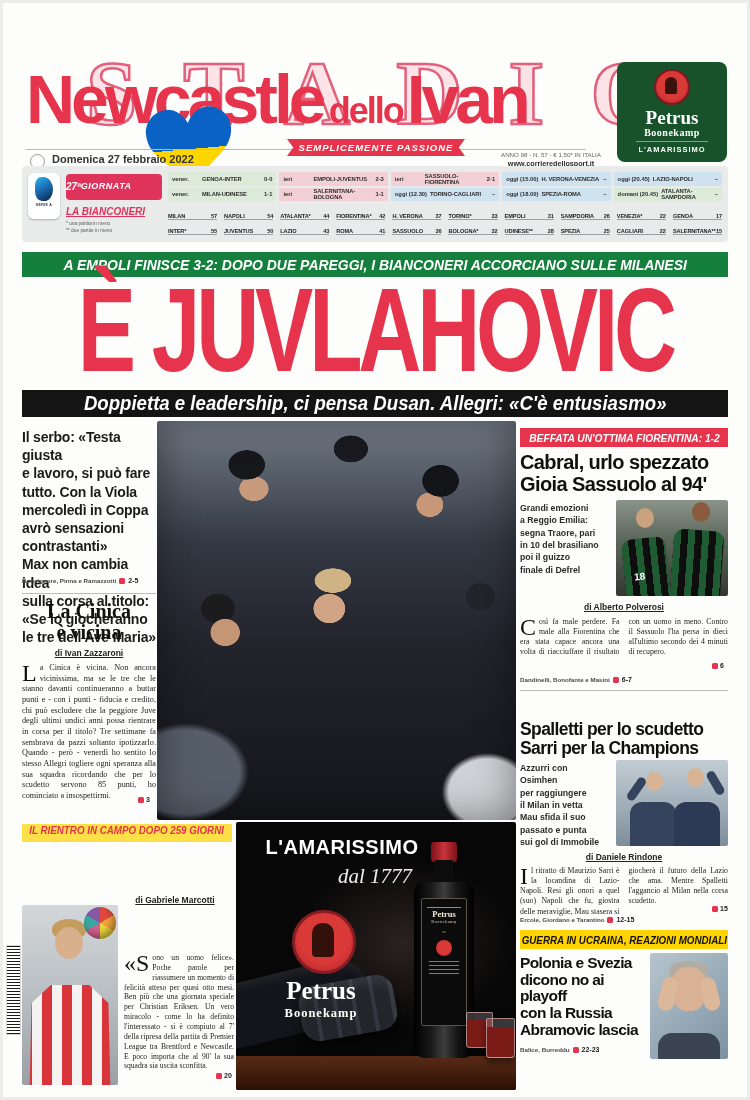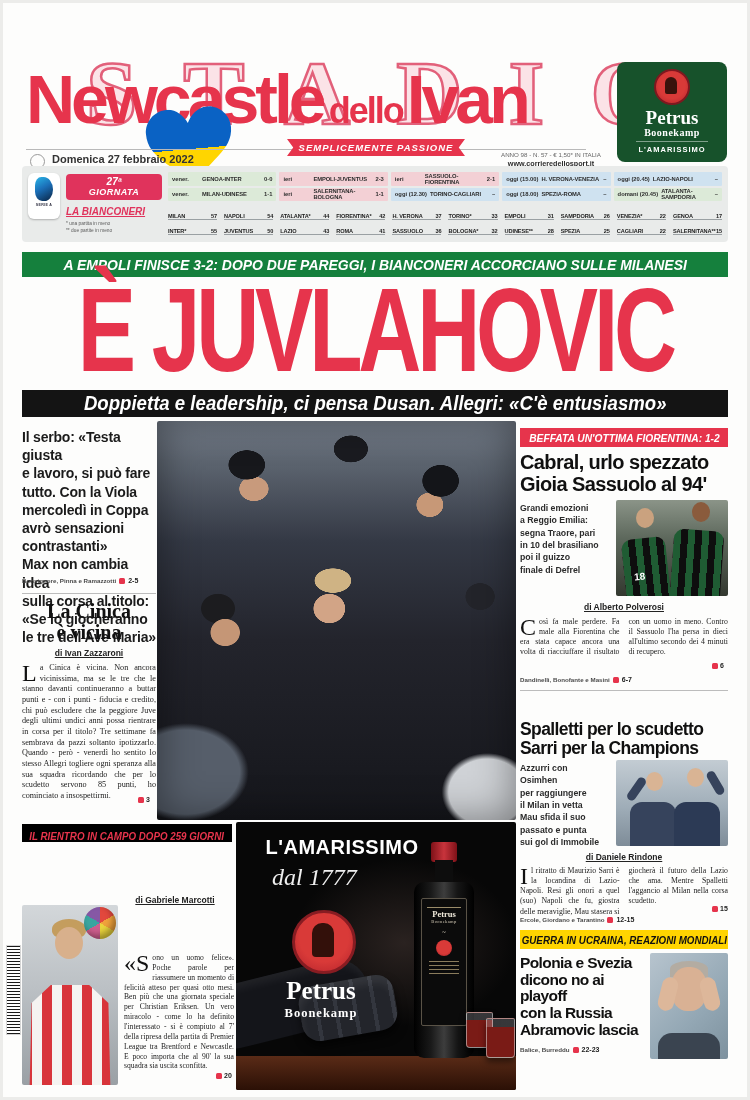--- a/index.html
+++ b/index.html
@@ -42,21 +42,21 @@
   .p-label{font-size:7.5px;font-weight:800;color:#fff;letter-spacing:1px;}
 
   
   .scorebar{left:22px;top:166px;width:706px;height:76px;background:#e9ebea;border-radius:4px;}
   .sa-card{left:6px;top:7px;width:32px;height:46px;background:#fff;border-radius:6px;
            box-shadow:0 1px 2px rgba(0,0,0,.25);display:flex;flex-direction:column;align-items:center;padding-top:4px;box-sizing:border-box;}
   .sa-logo{width:18px;height:24px;background:linear-gradient(150deg,#29b6e8 0%,#1b6fb8 45%,#0a2342 100%);
            border-radius:40% 60% 55% 45%;}
   .sa-txt{font-size:3.6px;font-weight:700;color:#334;margin-top:2px;letter-spacing:.3px;}
   .round-box{left:44px;top:8px;width:96px;height:26px;background:#e0335c;border-radius:4px;color:#fff;
-             display:flex;flex-direction:column;align-items:center;justify-content:center;line-height:1.05;}
+             display:flex;flex-direction:row;align-items:center;line-height:1.05;}
   .round-n{font-size:10px;font-weight:800;font-style:italic;}
   .round-l{font-size:9px;font-weight:800;font-style:italic;letter-spacing:.5px;}
   .classifica{left:44px;top:40px;font-size:10px;font-weight:800;font-style:italic;color:#e0335c;text-decoration:underline;}
   .legend{left:44px;top:55px;font-size:4.8px;color:#5a5a5a;line-height:1.4;}
   #fixtures{left:146px;top:6px;width:554px;height:29px;display:grid;
             grid-template-columns:repeat(5,1fr);grid-template-rows:repeat(2,1fr);grid-auto-flow:column;gap:2px 3px;position:absolute;}
   .chip{display:flex;align-items:center;gap:3px;padding:0 4px;font-size:5.8px;font-weight:700;color:#2d2d2d;border-radius:1px;}
   .chip .when{min-width:27px;font-weight:800;}
   .chip .match{flex:1;letter-spacing:-.1px;}
   .chip .score{font-weight:800;}
@@ -151,21 +151,21 @@
   .c-b2{right:8px;background:#2c3a55;}
   .c-arm{position:absolute;width:9px;height:26px;border-radius:5px;background:#36435c;}
   .c-a1{left:16px;top:16px;transform:rotate(35deg);}
   .c-a2{right:8px;top:10px;transform:rotate(-30deg);}
   .laz-byline{left:520px;top:852px;width:208px;}
   .laz-body{left:520px;top:866px;width:208px;height:52px;}
   .laz-pg{left:712px;top:905px;}
   .laz-foot{left:520px;top:916px;}
 
   
-  .eri-strip{left:22px;top:824px;width:210px;height:18px;background:#000000;display:flex;align-items:flex-end;justify-content:center;}
+  .eri-strip{left:22px;top:824px;width:210px;height:18px;background:#fde047;display:flex;align-items:flex-start;justify-content:center;}
   .eri-strip span{color:#e6344c;font-size:10.5px;font-weight:800;font-style:italic;white-space:nowrap;}
   .eri-title{left:22px;top:847px;width:214px;font-size:17px;}
   .eri-byline{left:116px;top:895px;width:118px;}
   .eri-photo{left:22px;top:905px;width:96px;height:180px;border-radius:2px;position:absolute;overflow:hidden;
              background:linear-gradient(180deg,#d3d7da 0%,#bcc1c5 45%,#9aa0a5 100%);}
   .e-hair{position:absolute;left:30px;top:14px;width:34px;height:20px;border-radius:50% 50% 40% 40%;background:#c49d5e;}
   .e-head{position:absolute;left:33px;top:22px;width:28px;height:32px;border-radius:50%;background:#d8b08c;}
   .e-shirt{position:absolute;left:0;bottom:0;width:100%;height:100px;
            background:repeating-linear-gradient(90deg,#d8343a 0 10px,#f5f3f1 10px 20px);
            clip-path:polygon(8% 100%,10% 18%,30% 0,70% 0,90% 18%,92% 100%);}
@@ -175,22 +175,22 @@
   .eri-body{left:124px;top:905px;width:110px;font-family:"Liberation Serif",serif;font-size:7.6px;color:#222;
             text-align:justify;line-height:1.3;margin-top:48px;}
   .eri-pg{left:216px;top:1072px;}
 
   
   .ad{left:236px;top:822px;width:280px;height:268px;background:
       radial-gradient(ellipse 160px 120px at 60% 45%, #2a2220 0%, transparent 70%),
       #070707;overflow:hidden;position:absolute;border-radius:2px;}
   .ad-floor{position:absolute;left:0;bottom:0;width:100%;height:34px;background:linear-gradient(180deg,#5a2b17,#2b1006);}
   .ad-title{position:absolute;left:6px;top:14px;width:200px;text-align:center;color:#fff;font-size:20px;font-weight:800;letter-spacing:.5px;}
-  .ad-since{position:absolute;left:36px;top:42px;width:140px;text-align:left;color:#efefef;
-            font-family:"Liberation Serif",serif;font-style:italic;font-size:24px;}
+  .ad-since{position:absolute;left:36px;top:42px;width:140px;text-align:right;color:#efefef;
+            font-family:"Liberation Serif",serif;font-style:italic;font-size:21px;}
   .ad-circle{position:absolute;left:56px;top:88px;width:58px;height:58px;border-radius:50%;
              background:radial-gradient(circle at 50% 42%,#d93a38 0 55%,#b3222b 100%);border:3px solid #871c22;}
   .ad-circle::after{content:"";position:absolute;left:17px;top:10px;width:22px;height:34px;background:#33100a;
                     border-radius:10px 10px 4px 4px;}
   .ad-brand1{position:absolute;left:10px;top:156px;width:150px;text-align:center;color:#fff;
              font-family:"Liberation Serif",serif;font-weight:700;font-size:25px;line-height:1;}
   .ad-brand2{position:absolute;left:10px;top:184px;width:150px;text-align:center;color:#fff;
              font-family:"Liberation Serif",serif;font-weight:700;font-size:12.5px;letter-spacing:1px;}
   .arm{position:absolute;left:-36px;top:150px;width:170px;height:64px;border-radius:32px;background:#14151a;transform:rotate(-14deg);
        box-shadow:inset 0 6px 10px rgba(255,255,255,.06);}

